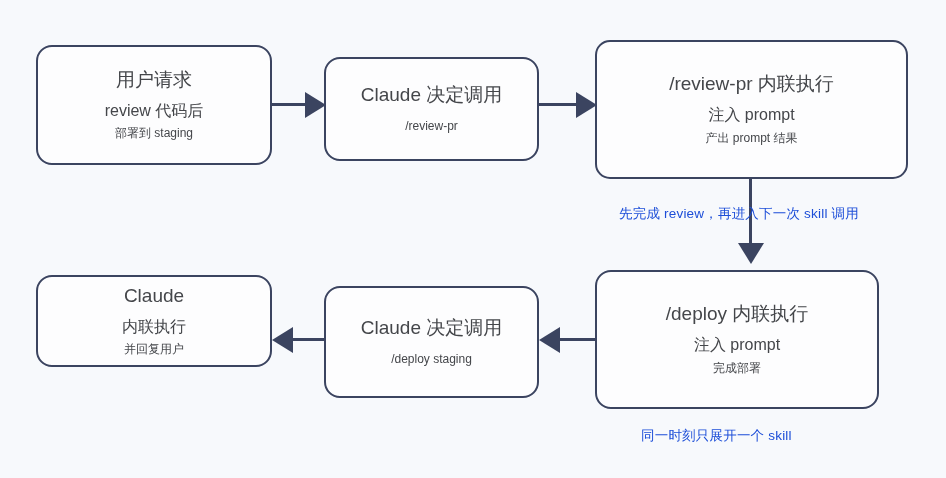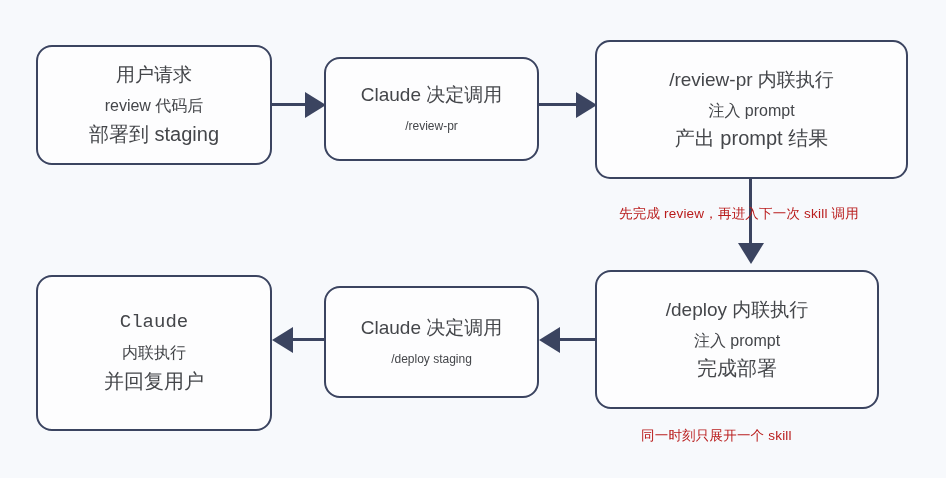--- a/index.html
+++ b/index.html
@@ -38,38 +38,38 @@
   }
   .node .l1 {
     font-size: 19px;
     margin-bottom: 11px;
   }
   .node .l2 {
     font-size: 16px;
     margin-bottom: 7px;
   }
   .node .l3 {
-    font-size: 20px;
+    font-size: 12px;
   }
   .node.two-line .l1 {
     font-size: 19px;
     margin-bottom: 14px;
   }
   .node.two-line .l2 {
     font-size: 12px;
     margin-bottom: 0;
   }
 
   
   #node-request   { left: 36px;  top: 45px;  width: 236px; height: 120px; }
   #node-decide-1  { left: 324px; top: 57px;  width: 215px; height: 104px; }
   #node-review    { left: 595px; top: 40px;  width: 313px; height: 139px; border-radius: 15px; }
   #node-deploy    { left: 595px; top: 270px; width: 284px; height: 139px; }
   #node-decide-2  { left: 324px; top: 286px; width: 215px; height: 112px; }
-  #node-summary   { left: 36px;  top: 275px; width: 236px; height: 156px; font-family: Liberation Mono, monospace; }
+  #node-summary   { left: 36px;  top: 275px; width: 236px; height: 92px; }
 
   
   .arrow {
     position: absolute;
   }
   .arrow .shaft {
     position: absolute;
     background: #3b4460;
   }
   .arrow .head {
@@ -88,21 +88,21 @@
     border-right: 21px solid #3b4460;
   }
   .head.down {
     border-left: 13px solid transparent;
     border-right: 13px solid transparent;
     border-top: 21px solid #3b4460;
   }
 
   .note {
     position: absolute;
-    color: #b91c1c;
+    color: #1d4ed8;
     font-size: 13.5px;
     white-space: nowrap;
     letter-spacing: 0.2px;
   }
   #note-sequence { left: 619px; top: 205px; }
   #note-oneatatime { left: 641px; top: 427px; }
 </style>
 </head>
 <body>
 

